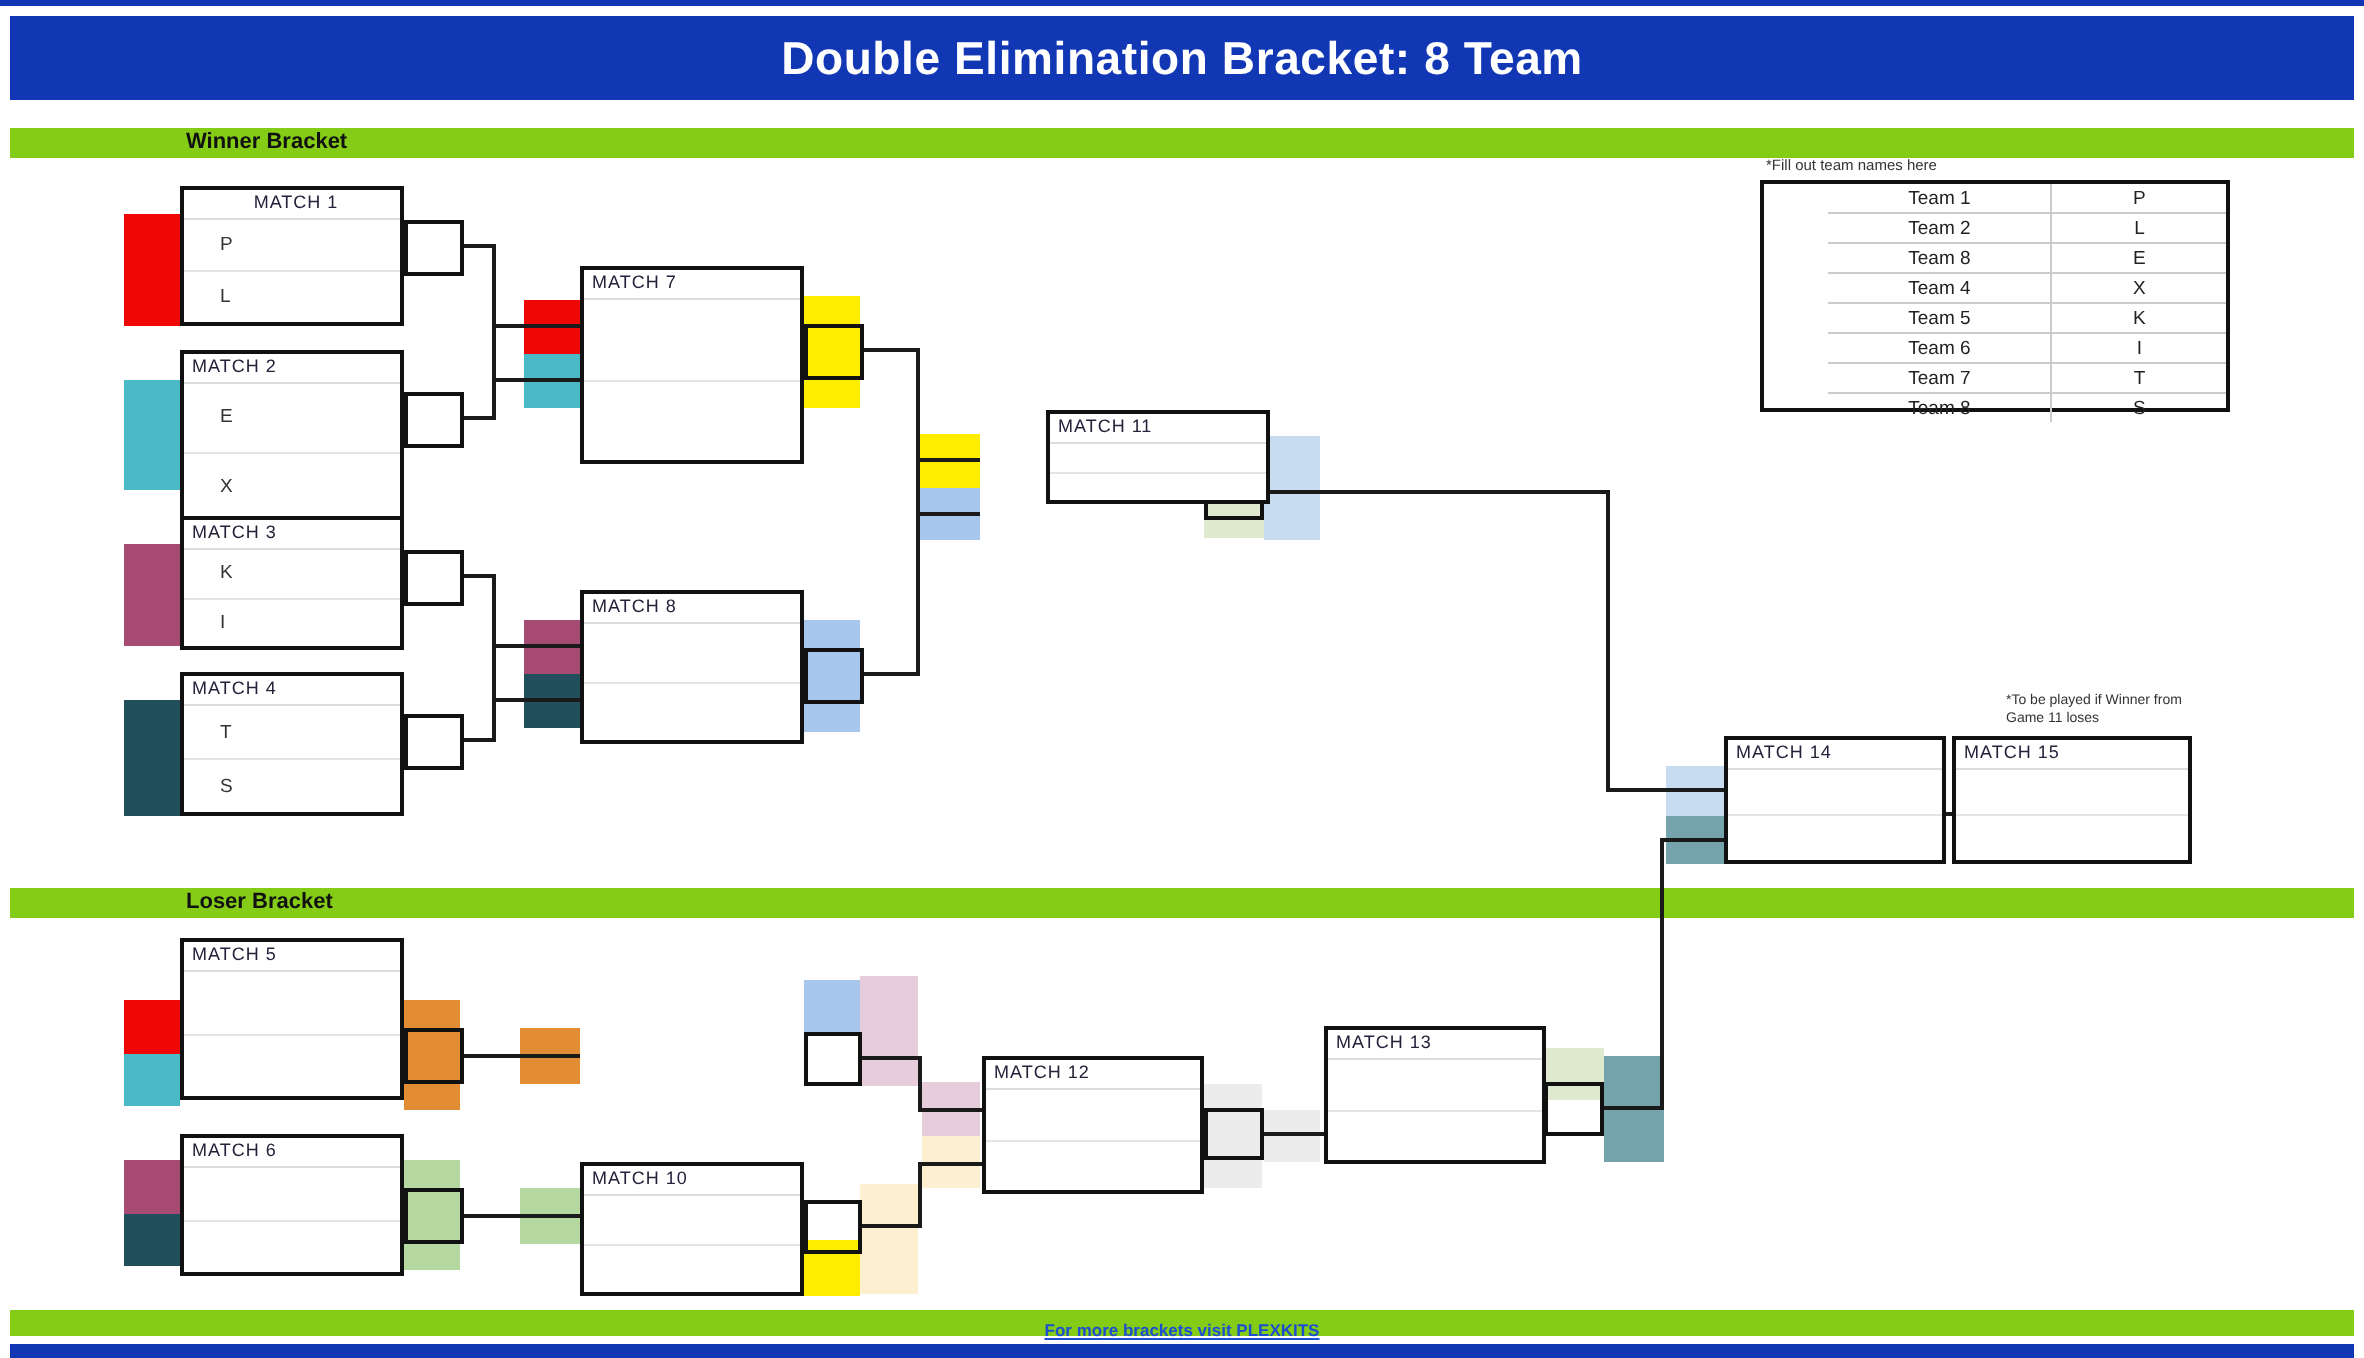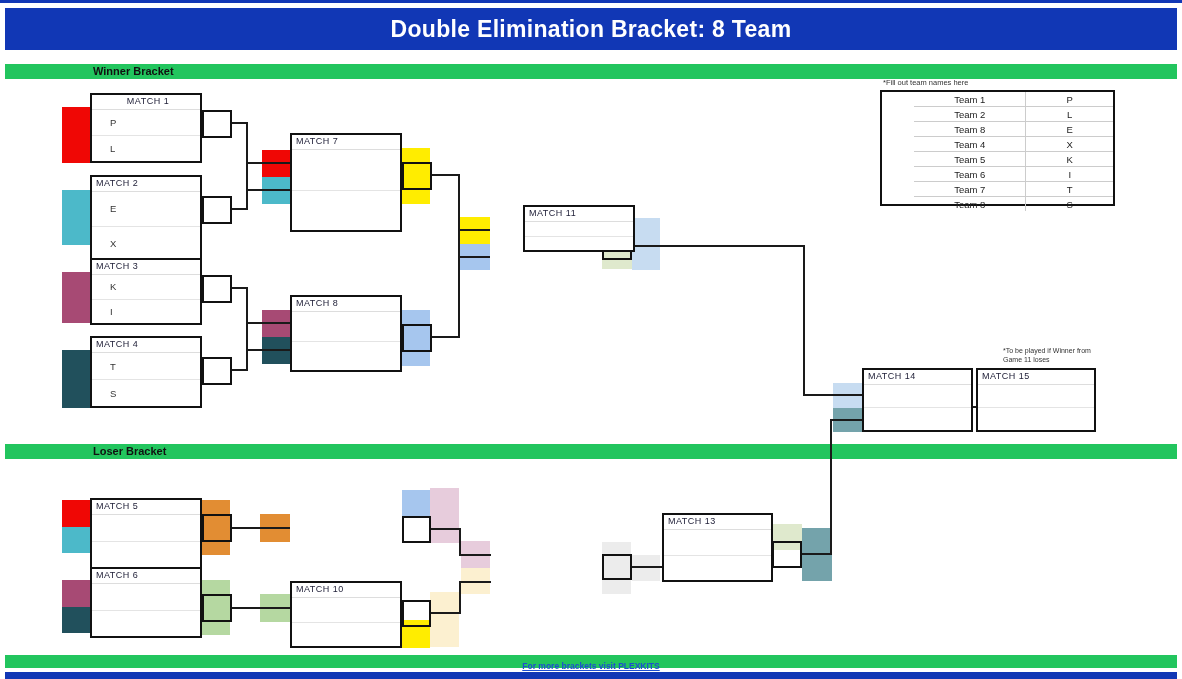--- a/index.html
+++ b/index.html
@@ -1,20 +1,20 @@
 <!DOCTYPE html>
 <html><head>
 <meta charset="utf-8">
 <style>
   html,body{margin:0;padding:0;background:#fff;}
   #stage{position:relative;width:1182px;height:679px;background:#fff;overflow:hidden;
          font-family:"Liberation Sans",sans-serif;}
   .bar{position:absolute;}
   .titlebar{color:#fff;font-weight:bold;font-size:23px;text-align:center;line-height:42px;letter-spacing:.3px;}
-  .stripe{position:absolute;background:#22c55e;}
+  .stripe{position:absolute;background:#84cc16;}
   .stripe-label{position:absolute;font-size:11px;font-weight:bold;color:#111;}
   .band{position:absolute;z-index:1;}
   .cline{position:absolute;background:#1a1a1a;z-index:2;}
   .scorebox{position:absolute;border:2px solid #111;background:transparent;z-index:3;box-sizing:border-box;}
   .match{position:absolute;border:2px solid #111;background:#fff;z-index:4;box-sizing:border-box;
          display:flex;flex-direction:column;}
   .mhead{flex:0 0 13px;font-size:9px;letter-spacing:.5px;color:#22223a;padding:1px 0 0 4px;
          border-bottom:1px solid #ddd;font-weight:500;}
   .mrow{flex:1 1 auto;display:flex;align-items:center;padding-left:18px;font-size:9.5px;color:#333;
         border-bottom:1px solid #e4e4e4;}
@@ -185,37 +185,42 @@
     <div class="mhead">MATCH 14</div>
     <div class="mrow"></div>
     <div class="mrow last"></div>
   </div>
   <div class="match" style="left:976px;top:368px;width:120px;height:64px;">
     <div class="mhead">MATCH 15</div>
     <div class="mrow"></div>
     <div class="mrow last"></div>
   </div>
 
-  <div class="match" style="left:90px;top:498px;width:112px;height:71px;">
+  <div class="match" style="left:90px;top:469px;width:112px;height:81px;">
     <div class="mhead">MATCH 5</div>
     <div class="mrow"></div>
     <div class="mrow last"></div>
   </div>
   <div class="match" style="left:90px;top:567px;width:112px;height:71px;">
     <div class="mhead">MATCH 6</div>
     <div class="mrow"></div>
     <div class="mrow last"></div>
   </div>
 
   <div class="match" style="left:290px;top:581px;width:112px;height:67px;">
     <div class="mhead">MATCH 10</div>
     <div class="mrow"></div>
     <div class="mrow last"></div>
   </div>
 
+  <div class="match" style="left:491px;top:528px;width:111px;height:69px;">
+    <div class="mhead">MATCH 12</div>
+    <div class="mrow"></div>
+    <div class="mrow last"></div>
+  </div>
   <div class="match" style="left:662px;top:513px;width:111px;height:69px;">
     <div class="mhead">MATCH 13</div>
     <div class="mrow"></div>
     <div class="mrow last"></div>
   </div>
 
   <div class="note" style="left:883px;top:79px;font-size:7.5px;">*Fill out team names here</div>
   <div class="note" style="left:1003px;top:347px;width:130px;">
     <div>*To be played if Winner from</div>
     <div>Game 11 loses</div>

